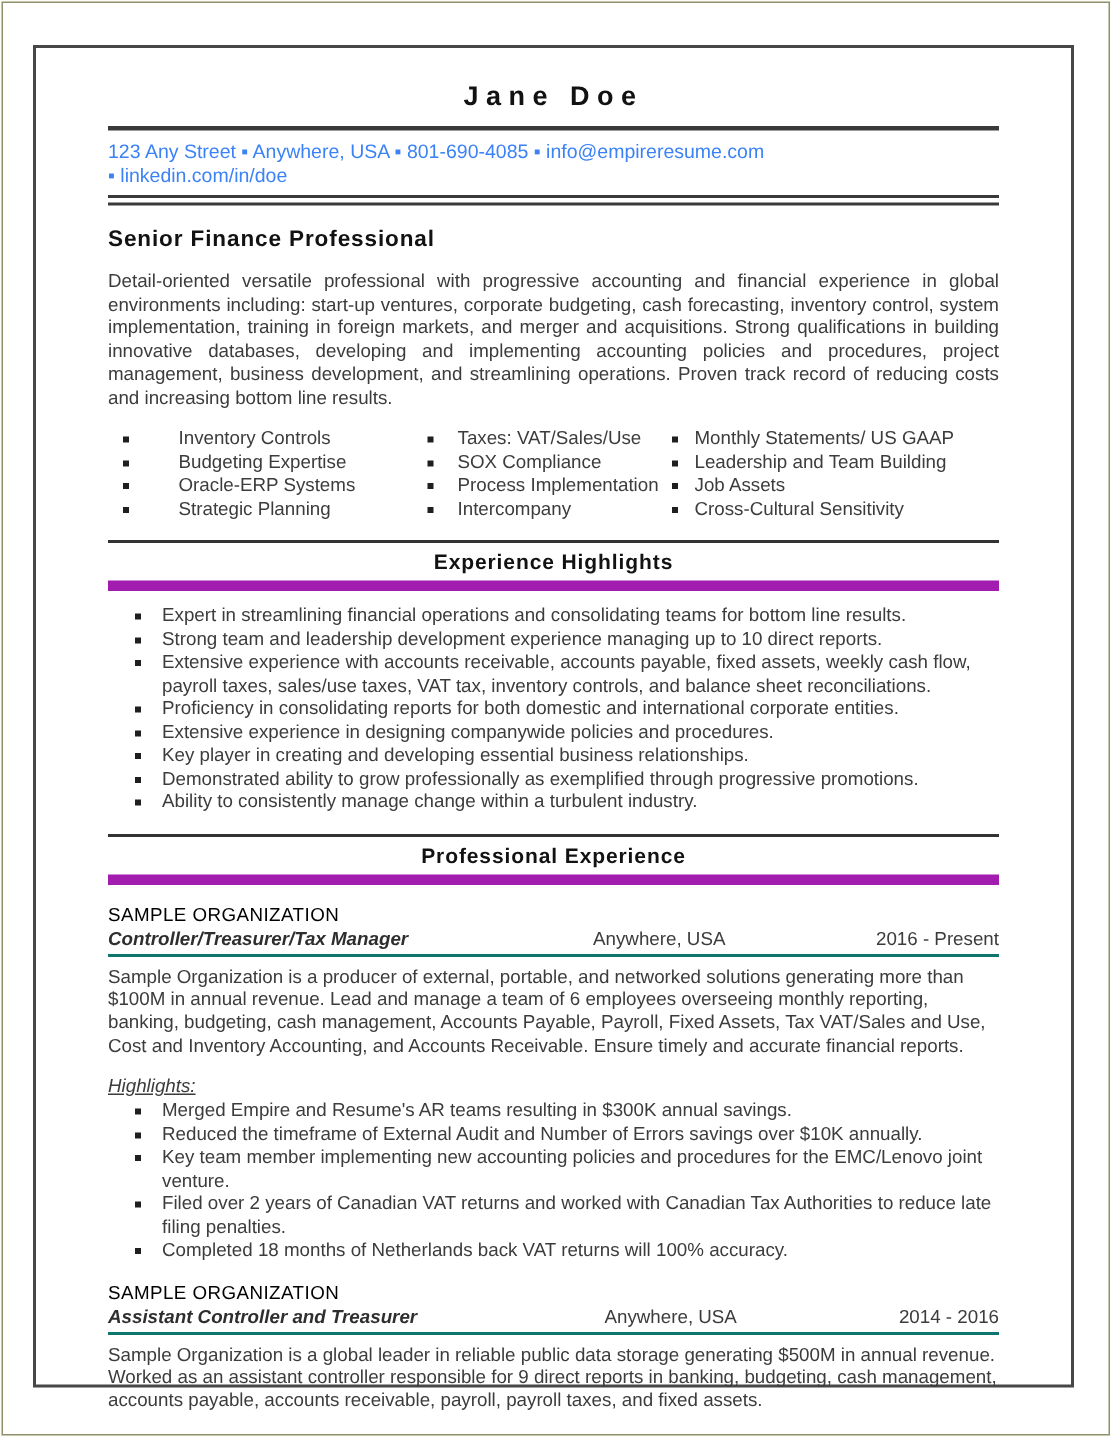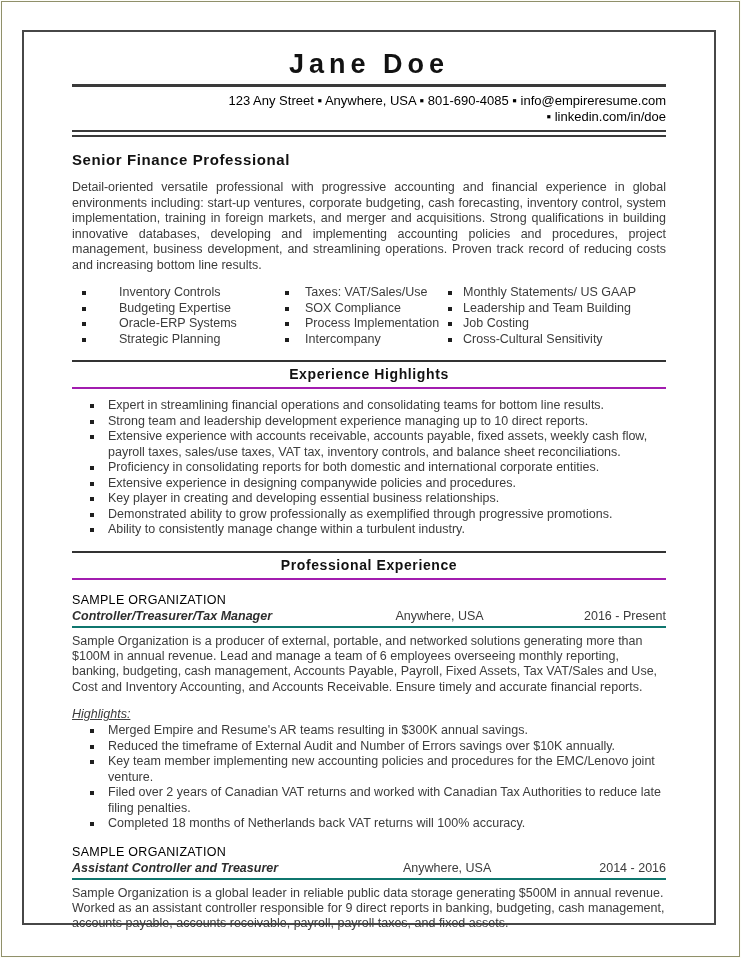--- a/index.html
+++ b/index.html
@@ -1,35 +1,35 @@
 <!DOCTYPE html>
 <html><head>
 <meta charset="utf-8">
 <style>
   html,body{margin:0;padding:0;background:#ffffff;}
   .canvas{position:relative;width:741px;height:958px;background:#fdfdf8;overflow:hidden;
           font-family:"Liberation Sans","DejaVu Sans",sans-serif;}
   .page-edge{position:absolute;inset:1px;border:1px solid #90906a;pointer-events:none;background:#ffffff;}
   .frame{position:absolute;left:22px;top:30px;width:694px;height:895px;box-sizing:border-box;
          border:2px solid #474747;background:#ffffff;padding:17px 48px 0 48px;}
-  .name{margin:0;text-align:center;font-size:27px;font-weight:bold;letter-spacing:5px;color:#121212;line-height:30px;}
+  .name{margin:0;text-align:center;font-size:18px;font-weight:bold;letter-spacing:5px;color:#121212;line-height:30px;}
   .name-rule{margin-top:5px;border-top:3px solid #3a3a3a;}
-  .contact{margin-top:6px;text-align:right;font-size:13px;line-height:16px;color:#000000;}
+  .contact{margin-top:6px;text-align:left;font-size:13px;line-height:16px;color:#3b82f6;}
   .double-rule{margin-top:5px;height:3px;border-top:2px solid #3a3a3a;border-bottom:2px solid #3a3a3a;}
   .prof-title{margin:14px 0 0;text-align:left;font-size:15px;font-weight:bold;color:#121212;letter-spacing:0.6px;}
   .summary{margin:12px 0 0;font-size:12.5px;line-height:15.5px;color:#3c3c3c;text-align:justify;}
   .skills{margin-top:12px;display:grid;grid-template-columns:203px 163px auto;padding-left:10px;}
   .skill-col .bullet-row{margin:0;}
   .col-1{--bgap:33px;}
   .col-2{--bgap:16px;}
   .col-3{--bgap:11px;}
   .bullet-row{display:flex;align-items:flex-start;font-size:12.5px;line-height:15.5px;color:#3c3c3c;}
   .skill-col .bullet-row .sq{margin-right:var(--bgap,14px);}
   .sq{flex:none;width:4px;height:4px;background:#1f1f1f;margin-top:6px;}
-  .section-header{margin-top:13px;border-top:2px solid #333333;border-bottom:2px solid #a21caf;
+  .section-header{margin-top:13px;border-top:2px solid #333333;border-bottom:7px solid #a21caf;
                   padding:4px 0 5px;text-align:center;font-size:14px;font-weight:bold;color:#121212;letter-spacing:0.6px;}
   .bullets{margin-top:9px;padding-left:18px;}
   .bullets .bullet-row .sq{margin-right:14px;}
   .org{margin-top:13px;font-size:12.5px;color:#000000;letter-spacing:0.3px;}
   .job-row{display:flex;align-items:baseline;margin-top:2px;padding-bottom:3px;border-bottom:2px solid #0f766e;
            font-size:12.5px;color:#2e2e2e;}
   .job-title{flex:0 0 223px;font-weight:bold;font-style:italic;}
   .job-loc{flex:1;text-align:center;color:#3c3c3c;}
   .job-dates{flex:none;color:#3c3c3c;}
   .job-desc{margin:6px 0 0;font-size:12.5px;line-height:15.4px;color:#3c3c3c;}
@@ -97,21 +97,21 @@
           <div class="bullet-row">
             <span class="sq"></span>
             <span class="bt">Monthly Statements/ US GAAP</span>
           </div>
           <div class="bullet-row">
             <span class="sq"></span>
             <span class="bt">Leadership and Team Building</span>
           </div>
           <div class="bullet-row">
             <span class="sq"></span>
-            <span class="bt">Job Costing</span>
+            <span class="bt">Job Assets</span>
           </div>
           <div class="bullet-row">
             <span class="sq"></span>
             <span class="bt">Cross-Cultural Sensitivity</span>
           </div>
         </div>
     </div>
 
     <div class="section-header">
       <span>Experience Highlights</span>

